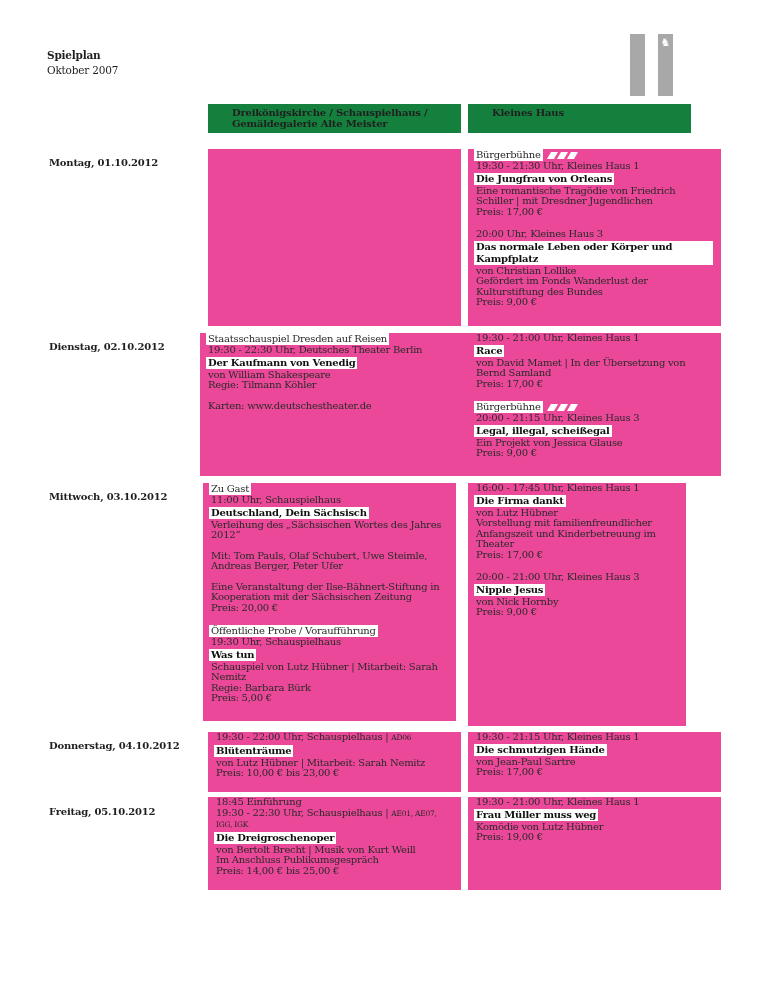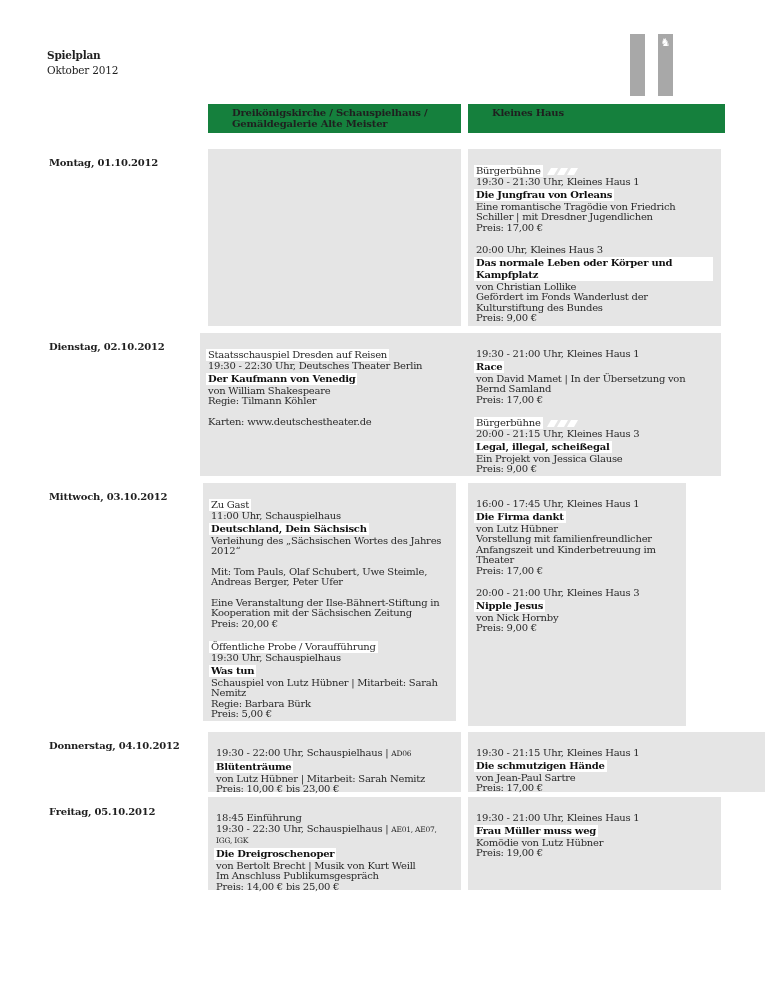--- a/index.html
+++ b/index.html
@@ -12,44 +12,44 @@
   .hdr-sub { position: absolute; left: 47px; top: 64px; font-size: 10.5px; letter-spacing: -0.2px; }
 
   .logo { position: absolute; left: 589px; top: 34px; width: 130px; height: 62px; }
   .logo .bar1 { position: absolute; left: 41px; top: 0; width: 15px; height: 62px; background: #a8a8a8; }
   .logo .bar2 { position: absolute; left: 69px; top: 0; width: 15px; height: 62px; background: #a8a8a8; }
   .logo .crest { position: absolute; left: 71px; top: 2px; width: 11px; height: 14px; color: #ffffff; font-size: 11px; line-height: 14px; text-align: center; }
   .logo .name { position: absolute; left: 0; top: 26px; font-size: 13.5px; font-weight: bold; line-height: 14px; color: #1a1a1a; letter-spacing: -0.1px; }
 
   .colhead { position: absolute; top: 104px; height: 29px; background: #15803d; box-sizing: border-box; padding: 4px 24px; font-size: 10px; font-weight: bold; line-height: 10.5px; letter-spacing: -0.2px; }
   .c1 { left: 208px; width: 253px; }
-  .c2 { left: 468px; width: 257px; }
+  .c2 { left: 468px; width: 223px; }
 
   .day { position: absolute; left: 49px; font-size: 10px; font-weight: bold; letter-spacing: -0.2px; }
 
-  .cell { position: absolute; background: #e5e5e5; box-sizing: border-box; padding: 16px 8px; font-size: 10px; line-height: 10.5px; letter-spacing: -0.25px; color: #2a2a2a; }
+  .cell { position: absolute; background: #ec4899; box-sizing: border-box; padding: 0 8px; font-size: 10px; line-height: 10.5px; letter-spacing: -0.25px; color: #2a2a2a; }
   .cell .ev { margin-bottom: 12px; }
   .cell .ev:last-child { margin-bottom: 0; }
   .cell .line { display: block; }
   .cell .hl { display: inline-block; background: #ffffff; padding: 0 2px; margin-left: -2px; line-height: 12px; }
   .cell .title { font-weight: bold; color: #111; }
   .cell .small { font-size: 7.5px; }
   .cell .gap { height: 10px; }
   .stripes { display: inline-block; vertical-align: middle; margin-left: 4px; width: 30px; height: 7px; position: relative; }
   .stripes i { position: absolute; top: 0; width: 7px; height: 7px; background: #ffffff; transform: skewX(-30deg); }
   .stripes i:nth-child(1) { left: 2px; }
   .stripes i:nth-child(2) { left: 12px; }
   .stripes i:nth-child(3) { left: 22px; }
 </style>
 </head>
 <body>
 
 <div>
   <div class="hdr-title">Spielplan</div>
-  <div class="hdr-sub">Oktober 2012</div>
+  <div class="hdr-sub">Oktober 2007</div>
 </div>
 
 <div class="logo">
   <div class="bar1"></div>
   <div class="bar2"></div>
   <div class="crest">♞</div>
 </div>
 
 <div class="colhead c1">Dreikönigskirche / Schauspielhaus / Gemäldegalerie Alte Meister</div>
 <div class="colhead c2">Kleines Haus</div>
@@ -143,21 +143,21 @@
   </div>
 
 <div class="cell" style="left:208px;top:732px;width:253px;height:60px">
     <div class="ev">
       <span class="line"><span>19:30 - 22:00 Uhr, Schauspielhaus | </span><span class="small">AD06</span></span>
       <span class="line" style="margin: 1px 0px;"><span class="hl title">Blütenträume</span></span>
       <span class="line">von Lutz Hübner | Mitarbeit: Sarah Nemitz</span>
       <span class="line">Preis: 10,00 € bis 23,00 €</span>
     </div>
   </div>
-<div class="cell" style="left:468px;top:732px;width:297px;height:60px">
+<div class="cell" style="left:468px;top:732px;width:253px;height:60px">
     <div class="ev">
       <span class="line"><span>19:30 - 21:15 Uhr, Kleines Haus 1</span></span>
       <span class="line" style="margin: 1px 0px;"><span class="hl title">Die schmutzigen Hände</span></span>
       <span class="line">von Jean-Paul Sartre</span>
       <span class="line">Preis: 17,00 €</span>
     </div>
   </div>
 
 <div class="cell" style="left:208px;top:797px;width:253px;height:93px">
     <div class="ev">

